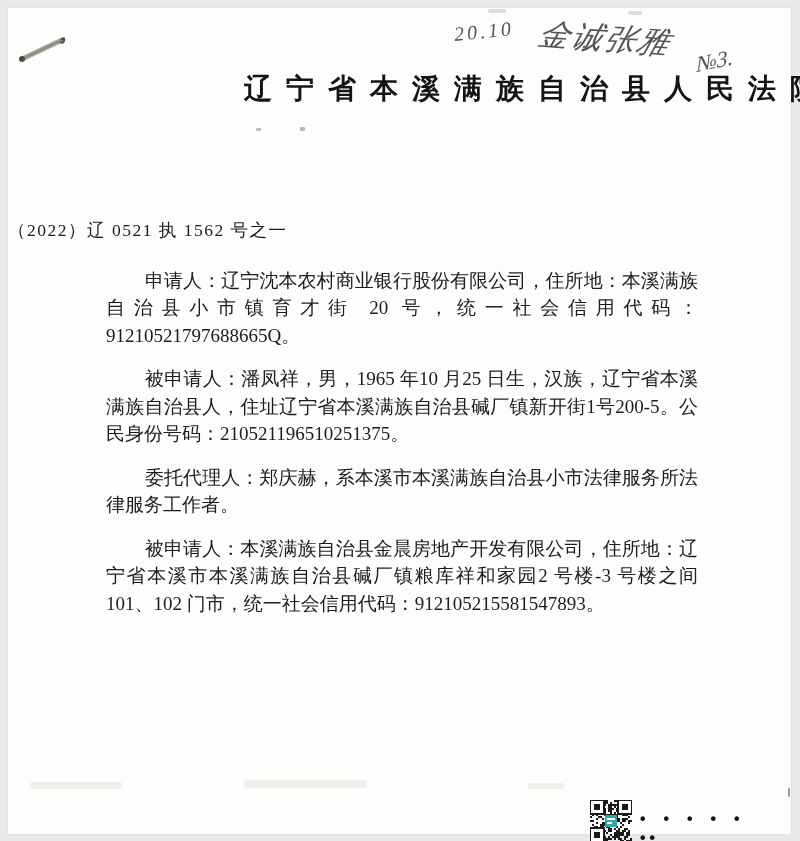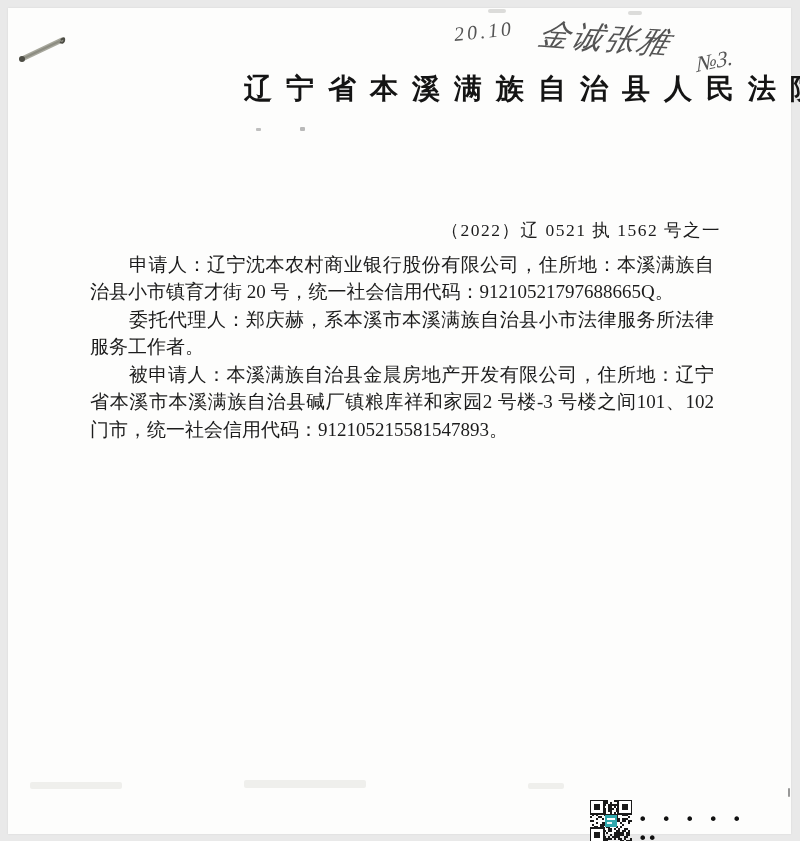--- a/index.html
+++ b/index.html
@@ -29,30 +29,30 @@
     font-size:28px;font-weight:bold;color:#141414;
     letter-spacing:14px;text-indent:14px;margin-left:41px;
   }
   .subtitle{
     position:absolute;left:0;top:140px;width:100%;text-align:center;
     font-size:32px;font-weight:bold;color:#141414;
     letter-spacing:26px;text-indent:26px;
   }
   .caseno{
     position:absolute;left:0;top:210px;width:100%;box-sizing:border-box;
-    text-align:right;padding-right:70px;
+    padding-right:70px;
     font-size:17.5px;color:#1c1c1c;letter-spacing:1.5px;
   }
   
   .body{
     position:absolute;left:82px;top:243px;width:624px;
     font-size:19px;line-height:27.45px;color:#1c1c1c;
     text-align:justify;text-justify:inter-character;
   }
-  .body p{margin:0;text-indent:2.05em;font-family:Liberation Serif, serif;}
+  .body p{margin:16px;text-indent:2.05em;font-family:Liberation Serif, serif;}
   
   .speck{position:absolute;background:#8c8c8c;border-radius:1px;}
   .speck-a{left:248px;top:120px;width:5px;height:3px;opacity:.55;}
   .speck-b{left:292px;top:119px;width:5px;height:4px;opacity:.6;}
   .edge-mark{left:780px;top:780px;width:2px;height:9px;background:#555;opacity:.6;}
   .smudge{position:absolute;background:#efefec;border-radius:2px;}
   .sm1{left:22px;top:774px;width:92px;height:7px;}
   .sm2{left:236px;top:772px;width:122px;height:8px;}
   .sm3{left:520px;top:775px;width:36px;height:6px;}
   .sm4{left:480px;top:1px;width:18px;height:4px;background:#dcdcda;}
@@ -84,20 +84,21 @@
   <div class="title">辽宁省本溪满族自治县人民法院</div>
 
   <span class="speck speck-a"></span>
   <span class="speck speck-b"></span>
 
 
   <div class="caseno">（2022）辽 0521 执 1562 号之一</div>
 
   <div class="body">
     <p>申请人：辽宁沈本农村商业银行股份有限公司，住所地：本溪满族自治县小市镇育才街 20 号，统一社会信用代码：91210521797688665Q。</p>
+    <p>被申请人：潘凤祥，男，1965 年10 月25 日生，汉族，辽宁省本溪满族自治县人，住址辽宁省本溪满族自治县碱厂镇新开街1号200-5。公民身份号码：210521196510251375。</p>
     <p>委托代理人：郑庆赫，系本溪市本溪满族自治县小市法律服务所法律服务工作者。</p>
     <p>被申请人：本溪满族自治县金晨房地产开发有限公司，住所地：辽宁省本溪市本溪满族自治县碱厂镇粮库祥和家园2 号楼-3 号楼之间101、102 门市，统一社会信用代码：912105215581547893。</p>
   </div>
 
   <div class="smudge sm1"></div>
   <div class="smudge sm2"></div>
   <div class="smudge sm3"></div>
   <div class="smudge sm4"></div>
   <div class="smudge sm5"></div>
   <span class="speck edge-mark"></span>

